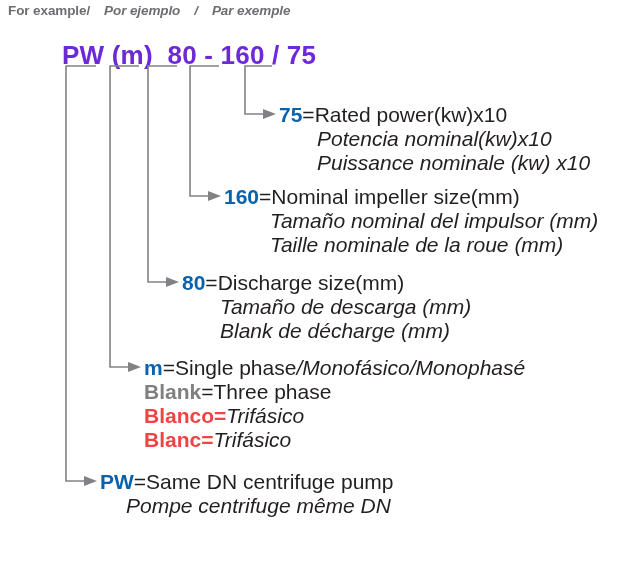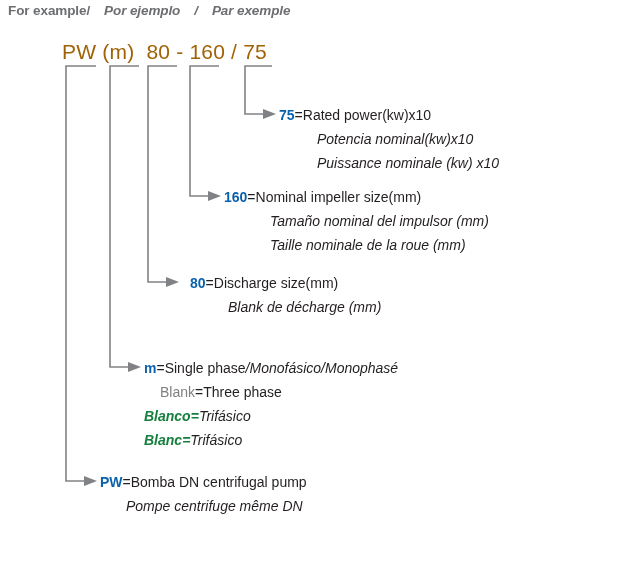--- a/index.html
+++ b/index.html
@@ -27,63 +27,61 @@
     white-space: pre;
     letter-spacing: -0.1px;
   }
   #title .it { font-style: italic; margin-left: 14px; }
 
   
   #model-code {
     position: absolute;
     left: 62px;
     top: 40px;
-    font-size: 21px;
-    font-weight: normal;
-    color: #a16207;
+    font-size: 26px;
+    font-weight: bold;
+    color: #6d28d9;
     white-space: pre;
     letter-spacing: 0.2px;
   }
 
   
   #leaders {
     position: absolute;
     left: 0;
     top: 0;
     width: 644px;
     height: 561px;
   }
 
   
   .defblock {
     position: absolute;
     white-space: nowrap;
   }
   .defline {
-    font-size: 14px;
+    font-size: 21px;
     line-height: 24px;
     color: #231f20;
     white-space: pre;
   }
   .defline.trans {
     font-style: italic;
   }
   .key {
     font-weight: bold;
     color: #0a62ad;
   }
   .key-gray {
-    font-weight: normal;
+    font-weight: bold;
     color: #808080;
-    margin-left: 16px;
   }
   .gray-it {
     font-weight: bold;
-    font-style: italic;
-    color: #15803d;
+    color: #ef4444;
   }
   .it { font-style: italic; }
 
   
   .ind-75   { padding-left: 38px; }
   .ind-160  { padding-left: 46px; }
   .ind-80   { padding-left: 38px; }
   .ind-pw   { padding-left: 26px; }
 </style>
 </head>
@@ -120,28 +118,29 @@
   <div class="defline trans ind-75">Potencia nominal(kw)x10</div>
   <div class="defline trans ind-75">Puissance nominale (kw) x10</div>
 </div>
 
 <div class="defblock" style="left:224px; top:185px;">
   <div class="defline"><span class="key">160</span><span>=</span><span>Nominal impeller size(mm)</span></div>
   <div class="defline trans ind-160">Tamaño nominal del impulsor (mm)</div>
   <div class="defline trans ind-160">Taille nominale de la roue (mm)</div>
 </div>
 
-<div class="defblock" style="left:182px; top:271px;margin-left:8px;">
+<div class="defblock" style="left:182px; top:271px;">
   <div class="defline"><span class="key">80</span><span>=</span><span>Discharge size(mm)</span></div>
+  <div class="defline trans ind-80">Tamaño de descarga (mm)</div>
   <div class="defline trans ind-80">Blank de décharge (mm)</div>
 </div>
 
 <div class="defblock" style="left:144px; top:356px;">
   <div class="defline"><span class="key">m</span><span>=</span><span>Single phase</span><span class="it">/<span>Monofásico</span>/<span>Monophasé</span></span></div>
   <div class="defline"><span class="key-gray">Blank</span><span>=</span><span>Three phase</span></div>
   <div class="defline"><span class="gray-it">Blanco</span><span class="gray-it">=</span><span class="it">Trifásico</span></div>
   <div class="defline"><span class="gray-it">Blanc</span><span class="gray-it">=</span><span class="it">Trifásico</span></div>
 </div>
 
 <div class="defblock" style="left:100px; top:470px;">
-  <div class="defline"><span class="key">PW</span><span>=</span><span>Bomba DN centrifugal pump</span></div>
+  <div class="defline"><span class="key">PW</span><span>=</span><span>Same DN centrifuge pump</span></div>
   <div class="defline trans ind-pw">Pompe centrifuge même DN</div>
 </div>
 
 </body></html>

